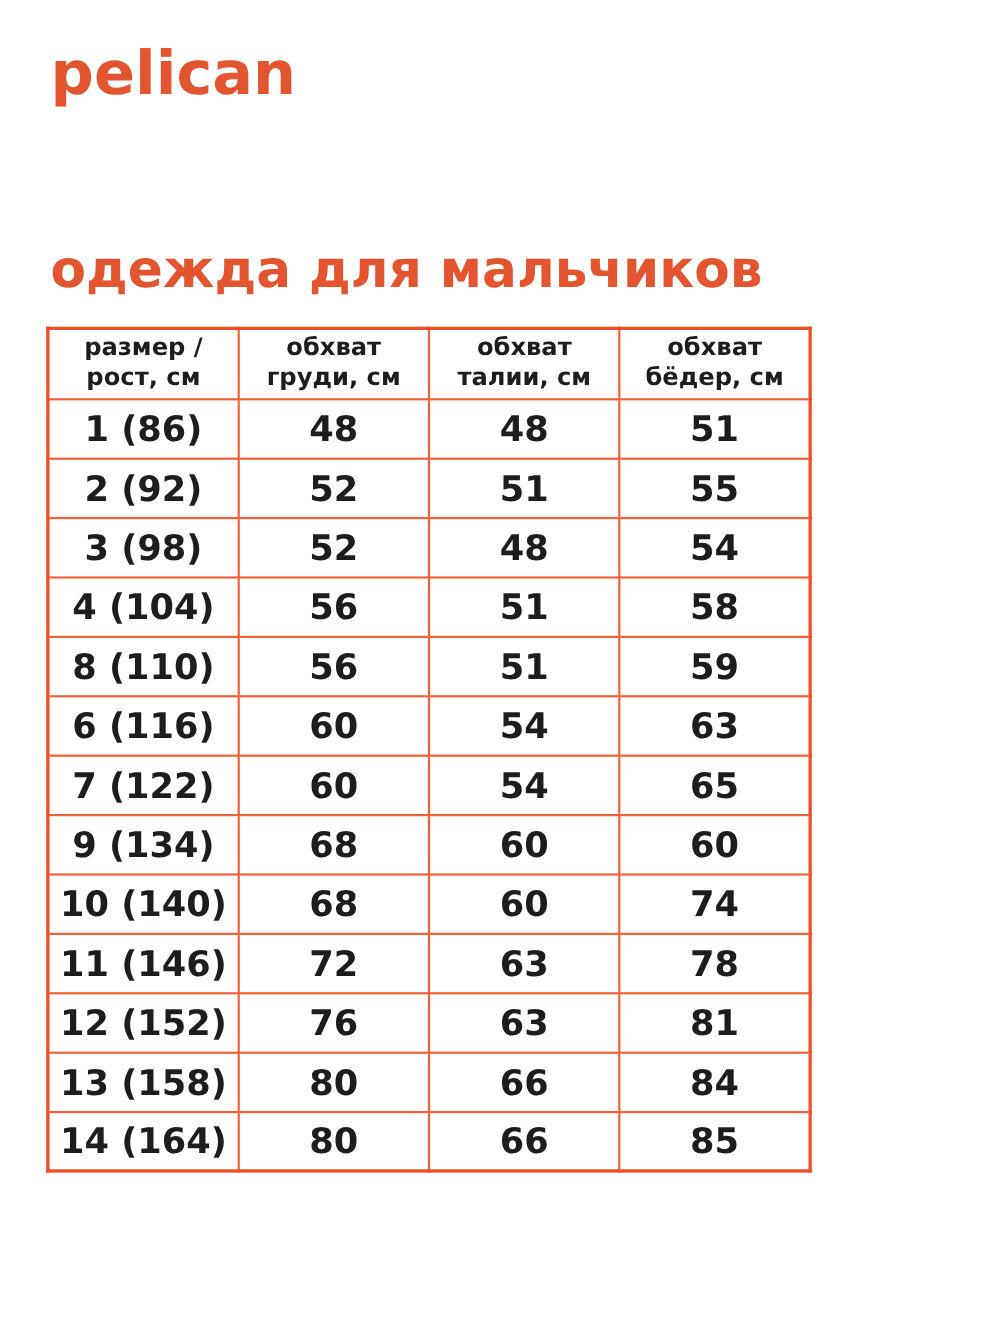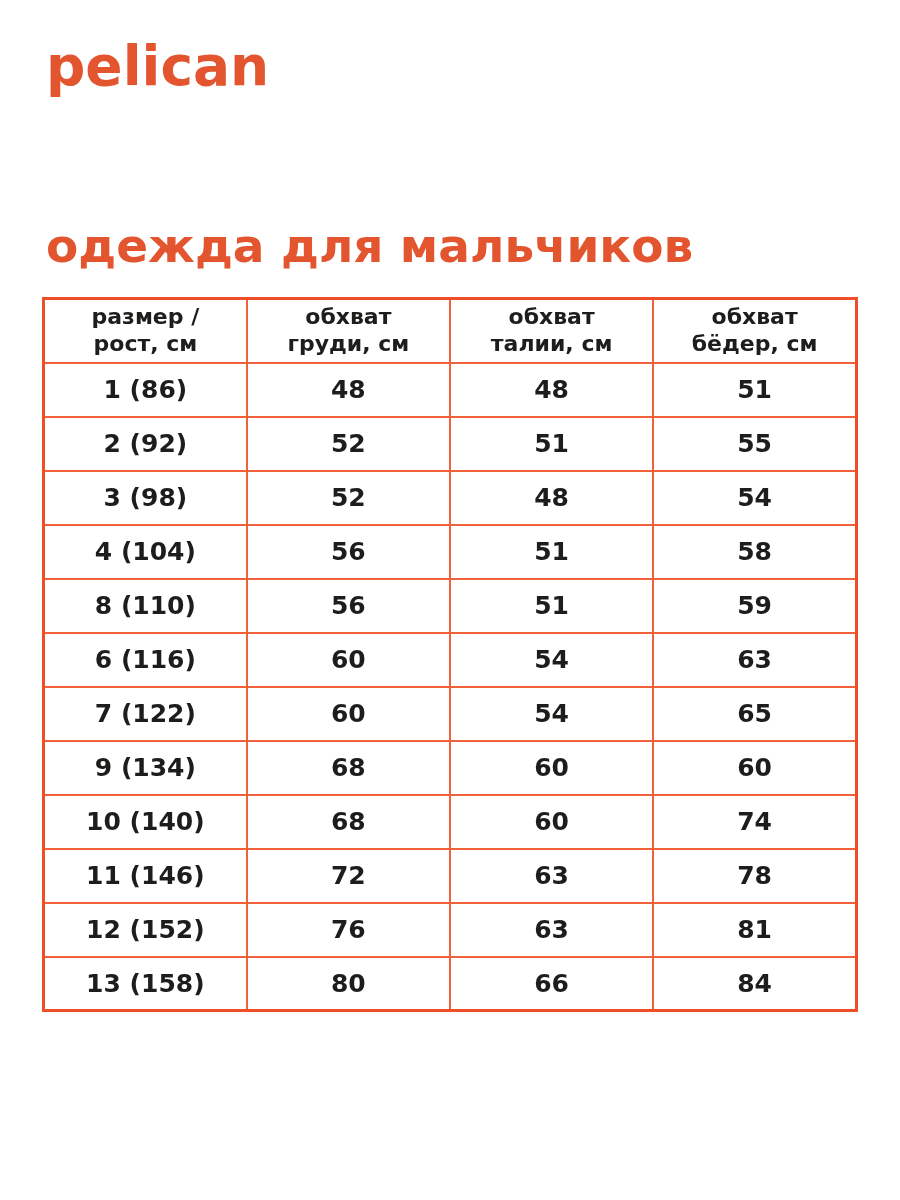--- a/index.html
+++ b/index.html
@@ -38,21 +38,21 @@
     top: 220px;
     font-size: 47px;
     line-height: 1.1;
     font-weight: bold;
     color: var(--orange);
   }
   table.size-table {
     position: absolute;
     left: 42px;
     top: 297px;
-    width: 816px;
+    width: 696px;
     border-collapse: collapse;
     table-layout: fixed;
     border: 3px solid var(--border-outer);
     padding-left: 38px;
   }
   .size-table th,
   .size-table td {
     border: 2px solid var(--border-inner);
     text-align: center;
     vertical-align: middle;
@@ -60,21 +60,21 @@
     font-weight: bold;
   }
   .size-table th {
     height: 64px;
     font-size: 22px;
     line-height: 1.2;
     padding: 2px 0;
   }
   .size-table td {
     height: 54px;
-    font-size: 25px;
+    font-size: 32px;
   }
   .hdr-line { display: block; }
 </style>
 </head>
 <body>
 
 <div class="page">
 
   <div class="brand-logo">pelican</div>
 
@@ -167,16 +167,22 @@
         <td>76</td>
         <td>63</td>
         <td>81</td>
       </tr>
       <tr>
         <td>13 (158)</td>
         <td>80</td>
         <td>66</td>
         <td>84</td>
       </tr>
+      <tr>
+        <td>14 (164)</td>
+        <td>80</td>
+        <td>66</td>
+        <td>85</td>
+      </tr>
     </tbody>
   </table>
 
 </div>
 
 </body></html>

